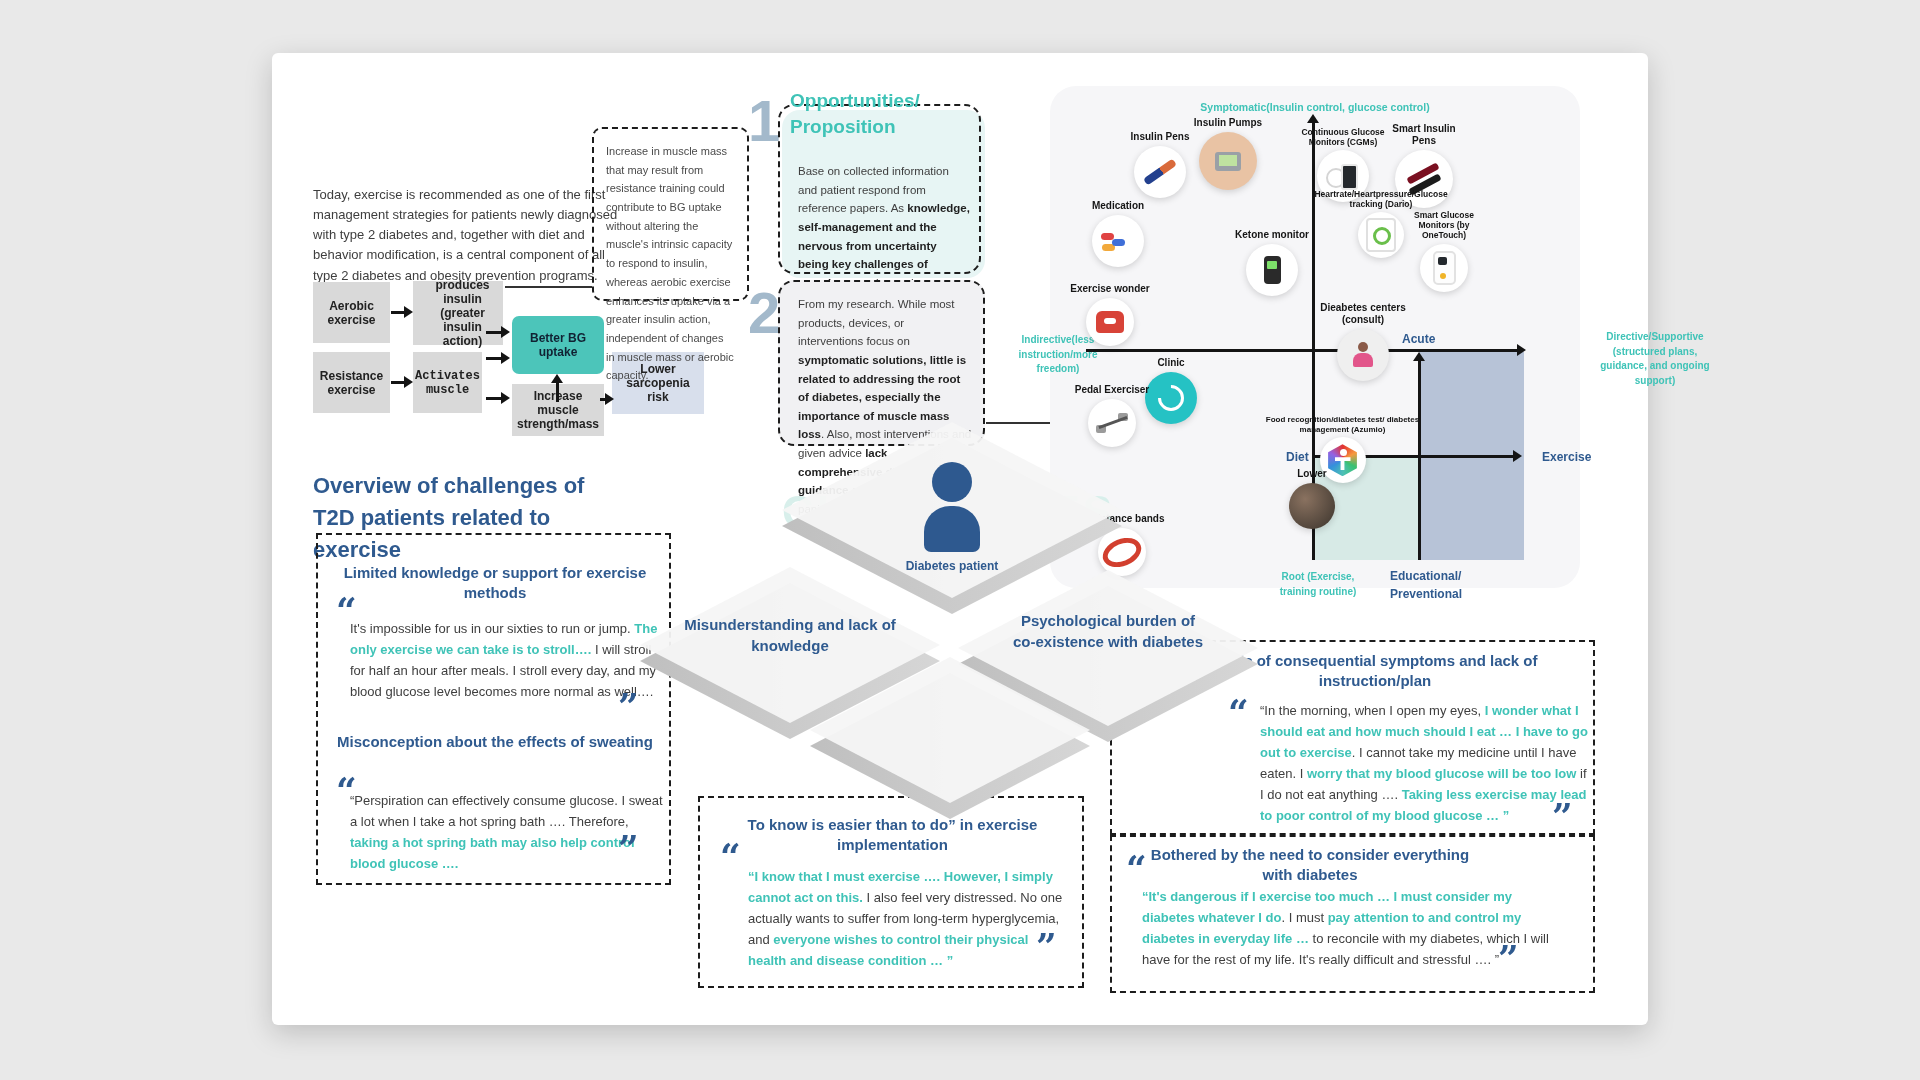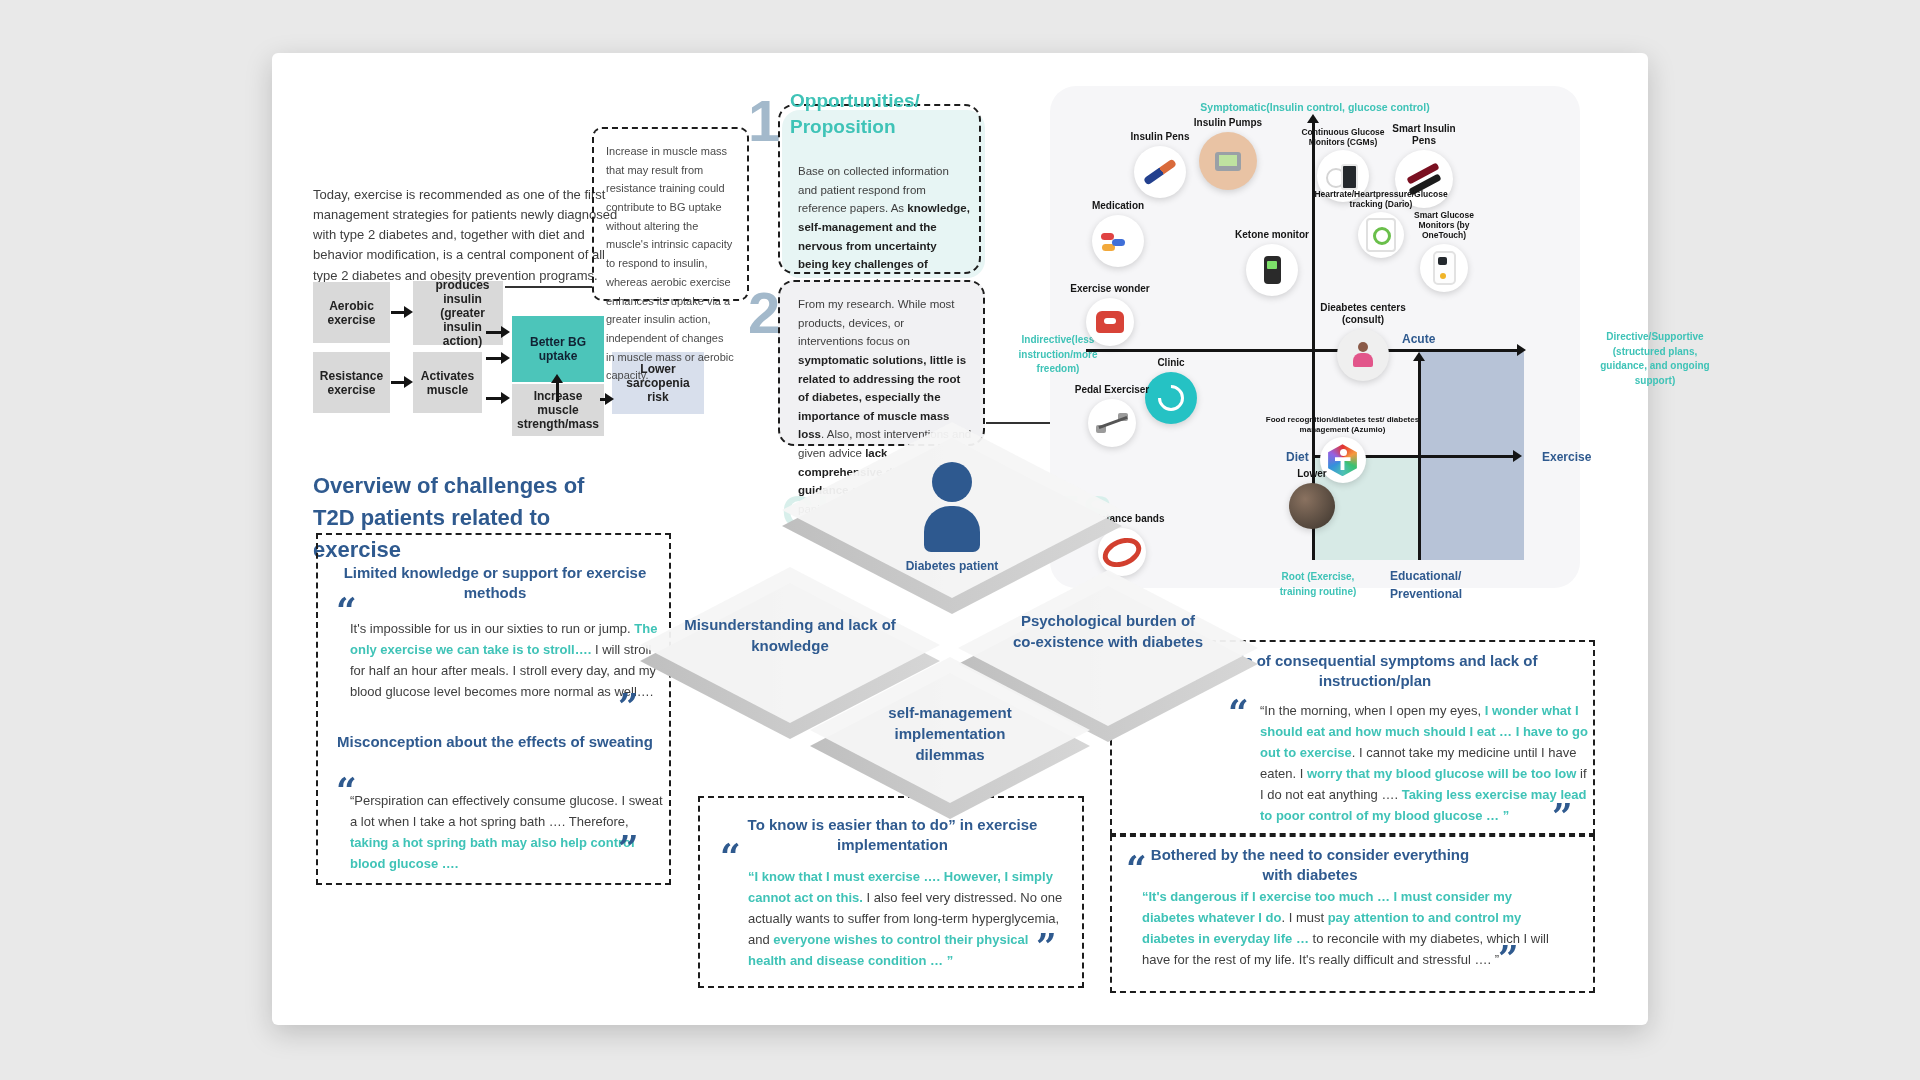--- a/index.html
+++ b/index.html
@@ -92,22 +92,22 @@
 <body>
 
 <div class="stage">
   <div class="page"></div>
 
   <div class="abs body-text" style="left:313px;top:185px;width:315px;">Today, exercise is recommended as one of the first management strategies for patients newly diagnosed with type 2 diabetes and, together with diet and behavior modification, is a central component of all type 2 diabetes and obesity prevention programs.</div>
 
   <div class="fbox fgray" style="left:313px;top:282px;width:77px;height:61px;">Aerobic exercise</div>
   <div class="fbox fgray" style="left:413px;top:281px;width:90px;height:64px;padding-left:13px;">produces insulin (greater insulin action)</div>
   <div class="fbox fgray" style="left:313px;top:352px;width:77px;height:61px;">Resistance exercise</div>
-  <div class="fbox fgray" style="left:413px;top:352px;width:69px;height:61px;">Activates muscle</div>
-  <div class="fbox fteal" style="left:512px;top:316px;width:92px;height:66px;">Better BG uptake</div>
+  <div class="fbox fgray" style="left:413px;top:352px;width:69px;height:61px;font-family:Liberation Mono, monospace;">Activates muscle</div>
+  <div class="fbox fteal" style="left:512px;top:316px;width:92px;height:58px;border-radius:7px;">Better BG uptake</div>
   <div class="fbox fgray" style="left:512px;top:384px;width:92px;height:52px;">Increase muscle strength/mass</div>
   <div class="fbox fblue" style="left:612px;top:352px;width:92px;height:62px;">Lower sarcopenia risk</div>
   <div class="harrow" style="left:391px;top:311px;width:14px;"></div>
   <div class="harrow" style="left:391px;top:381px;width:14px;"></div>
   <div class="harrow" style="left:486px;top:331px;width:16px;"></div>
   <div class="harrow" style="left:486px;top:357px;width:16px;"></div>
   <div class="harrow" style="left:486px;top:397px;width:16px;"></div>
   <div class="harrow" style="left:600px;top:398px;width:6px;"></div>
   <div class="varrow" style="left:556px;top:382px;height:20px;"></div>
   <div class="thinline" style="left:505px;top:286px;width:87px;height:1.5px;"></div>
@@ -279,14 +279,13 @@
   <div class="dia dia-side z8" style="left:640px;top:583px;width:300px;height:156px;"></div>
   <div class="dia dia-top z8" style="left:640px;top:567px;width:300px;height:156px;"></div>
   <div class="dia-label" style="left:675px;top:614px;width:230px;">Misunderstanding and lack of knowledge</div>
 
   <div class="dia dia-side z8" style="left:958px;top:586px;width:300px;height:156px;"></div>
   <div class="dia dia-top z8" style="left:958px;top:570px;width:300px;height:156px;"></div>
   <div class="dia-label" style="left:1008px;top:610px;width:200px;">Psychological burden of co-existence with diabetes</div>
 
   <div class="dia dia-side z8" style="left:810px;top:673px;width:280px;height:146px;"></div>
   <div class="dia dia-top z8" style="left:810px;top:657px;width:280px;height:146px;"></div>
-  <div class="dia-label" style="left:860px;top:702px;width:180px;">self-management implementation dilemmas</div>
 </div>
 
 </body></html>

